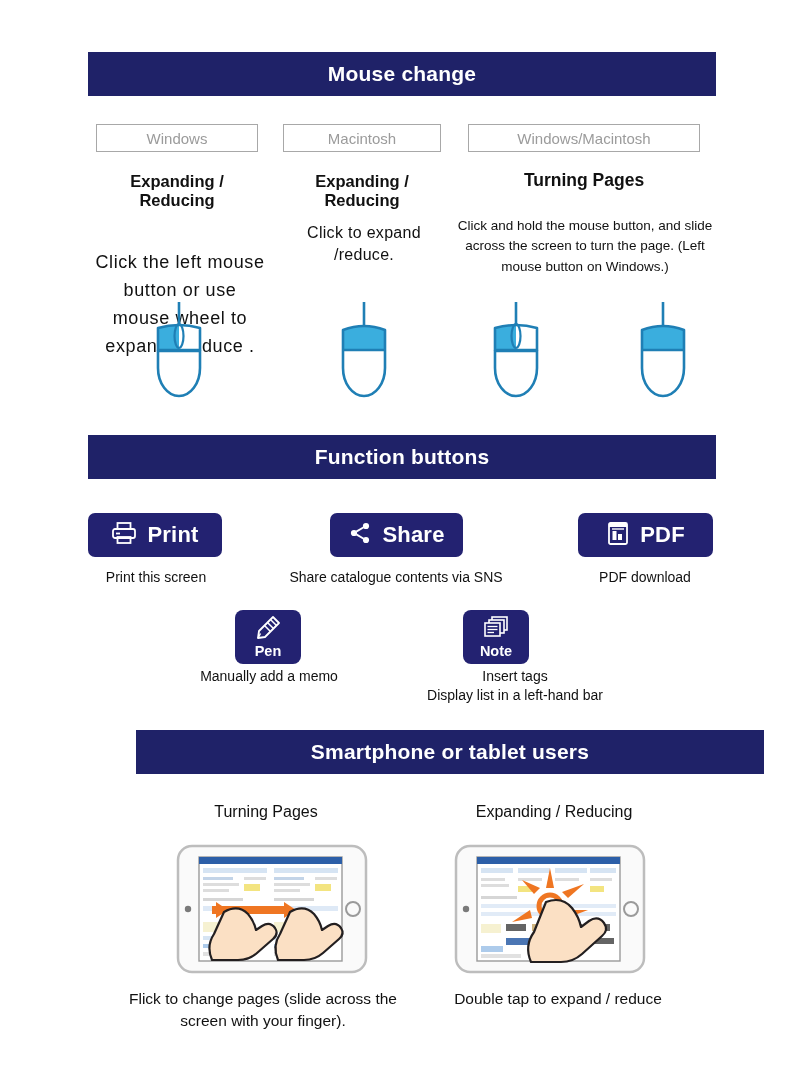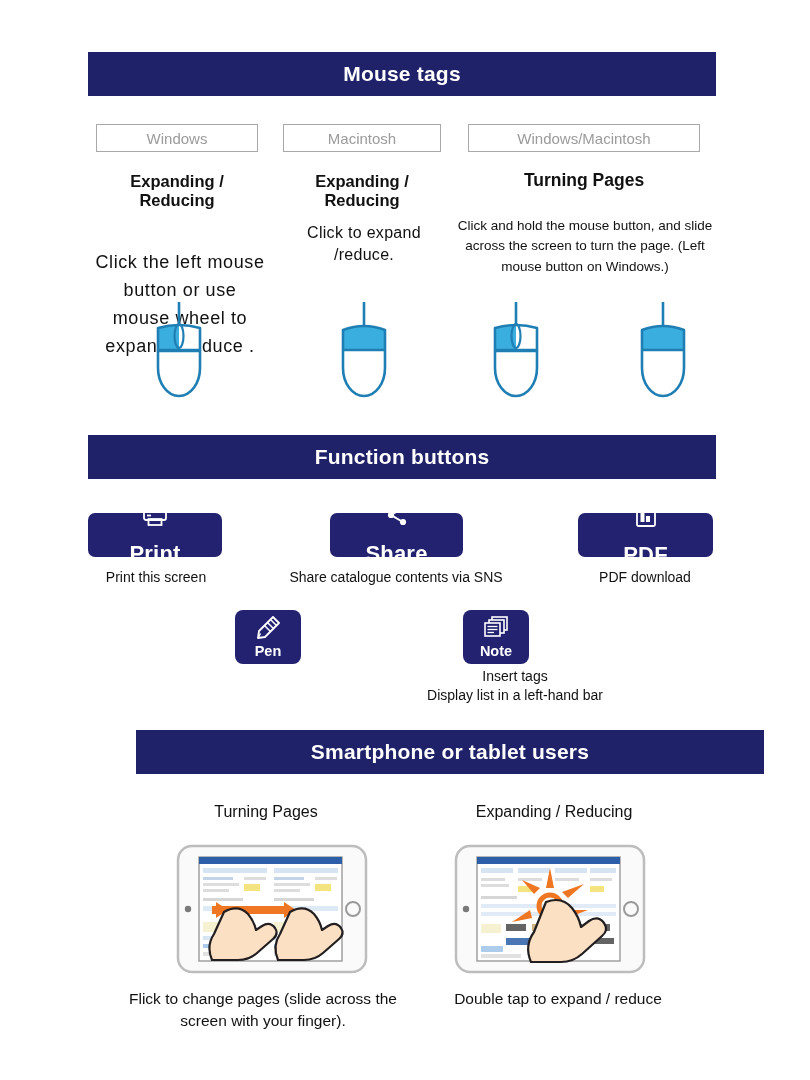--- a/index.html
+++ b/index.html
@@ -73,21 +73,21 @@
   #mouse-4 { left: 630px; }
 
   
   .fbtn {
     position: absolute;
     background: #232271;
     border-radius: 7px;
     display: flex; align-items: center; justify-content: center;
     color: #ffffff;
   }
-  .fbtn.row1 { height: 44px; gap: 10px; flex-direction: column; }
+  .fbtn.row1 { height: 44px; gap: 10px; }
   #btn-print { left: 88px;  top: 513px; width: 134px; }
   #btn-share { left: 330px; top: 513px; width: 133px; }
   #btn-pdf   { left: 578px; top: 513px; width: 135px; }
   .fbtn-label { font-size: 22px; font-weight: bold; letter-spacing: 0.2px; }
 
   .fbtn.sq {
     flex-direction: column;
     width: 66px; height: 54px;
     gap: 0;
     border-radius: 8px;
@@ -133,21 +133,21 @@
     top: 988px;
   }
   #t-cap-1 { left: 110px; width: 306px; }
   #t-cap-2 { left: 428px; width: 260px; }
 </style>
 </head>
 <body>
 
 <div class="page">
 
-  <div class="banner" id="banner-mouse">Mouse tags</div>
+  <div class="banner" id="banner-mouse">Mouse change</div>
 
   <div class="os-box" id="os-win">Windows</div>
   <div class="os-box" id="os-mac">Macintosh</div>
   <div class="os-box" id="os-both">Windows/Macintosh</div>
 
   <div class="col-head" id="head-1">Expanding / Reducing</div>
   <div class="col-head" id="head-2">Expanding / Reducing</div>
   <div class="col-head" id="head-3">Turning Pages</div>
 
   <div class="col-desc" id="desc-1">Click the left mouse button or use mouse wheel to expand / reduce .</div>
@@ -264,20 +264,21 @@
         <rect x="7" y="5" width="15" height="13" fill="#232271" stroke="#fff" stroke-width="1.6"></rect>
         <rect x="3" y="8" width="15" height="13" fill="#232271" stroke="#fff" stroke-width="1.6"></rect>
         <line x1="5.5" y1="11.5" x2="15.5" y2="11.5" stroke="#fff" stroke-width="1.3"></line>
         <line x1="5.5" y1="14.5" x2="15.5" y2="14.5" stroke="#fff" stroke-width="1.3"></line>
         <line x1="5.5" y1="17.5" x2="12" y2="17.5" stroke="#fff" stroke-width="1.3"></line>
       </svg>
     </span>
     <span class="sq-label">Note</span>
   </div>
 
+  <div class="fcap" id="cap-pen">Manually add a memo</div>
   <div class="fcap" id="cap-note">
     <div>Insert tags</div>
     <div>Display list in a left-hand bar</div>
   </div>
 
   <div class="banner" id="banner-mobile">Smartphone or tablet users</div>
 
   <div class="t-head" id="t-head-1">Turning Pages</div>
   <div class="t-head" id="t-head-2">Expanding / Reducing</div>
 

